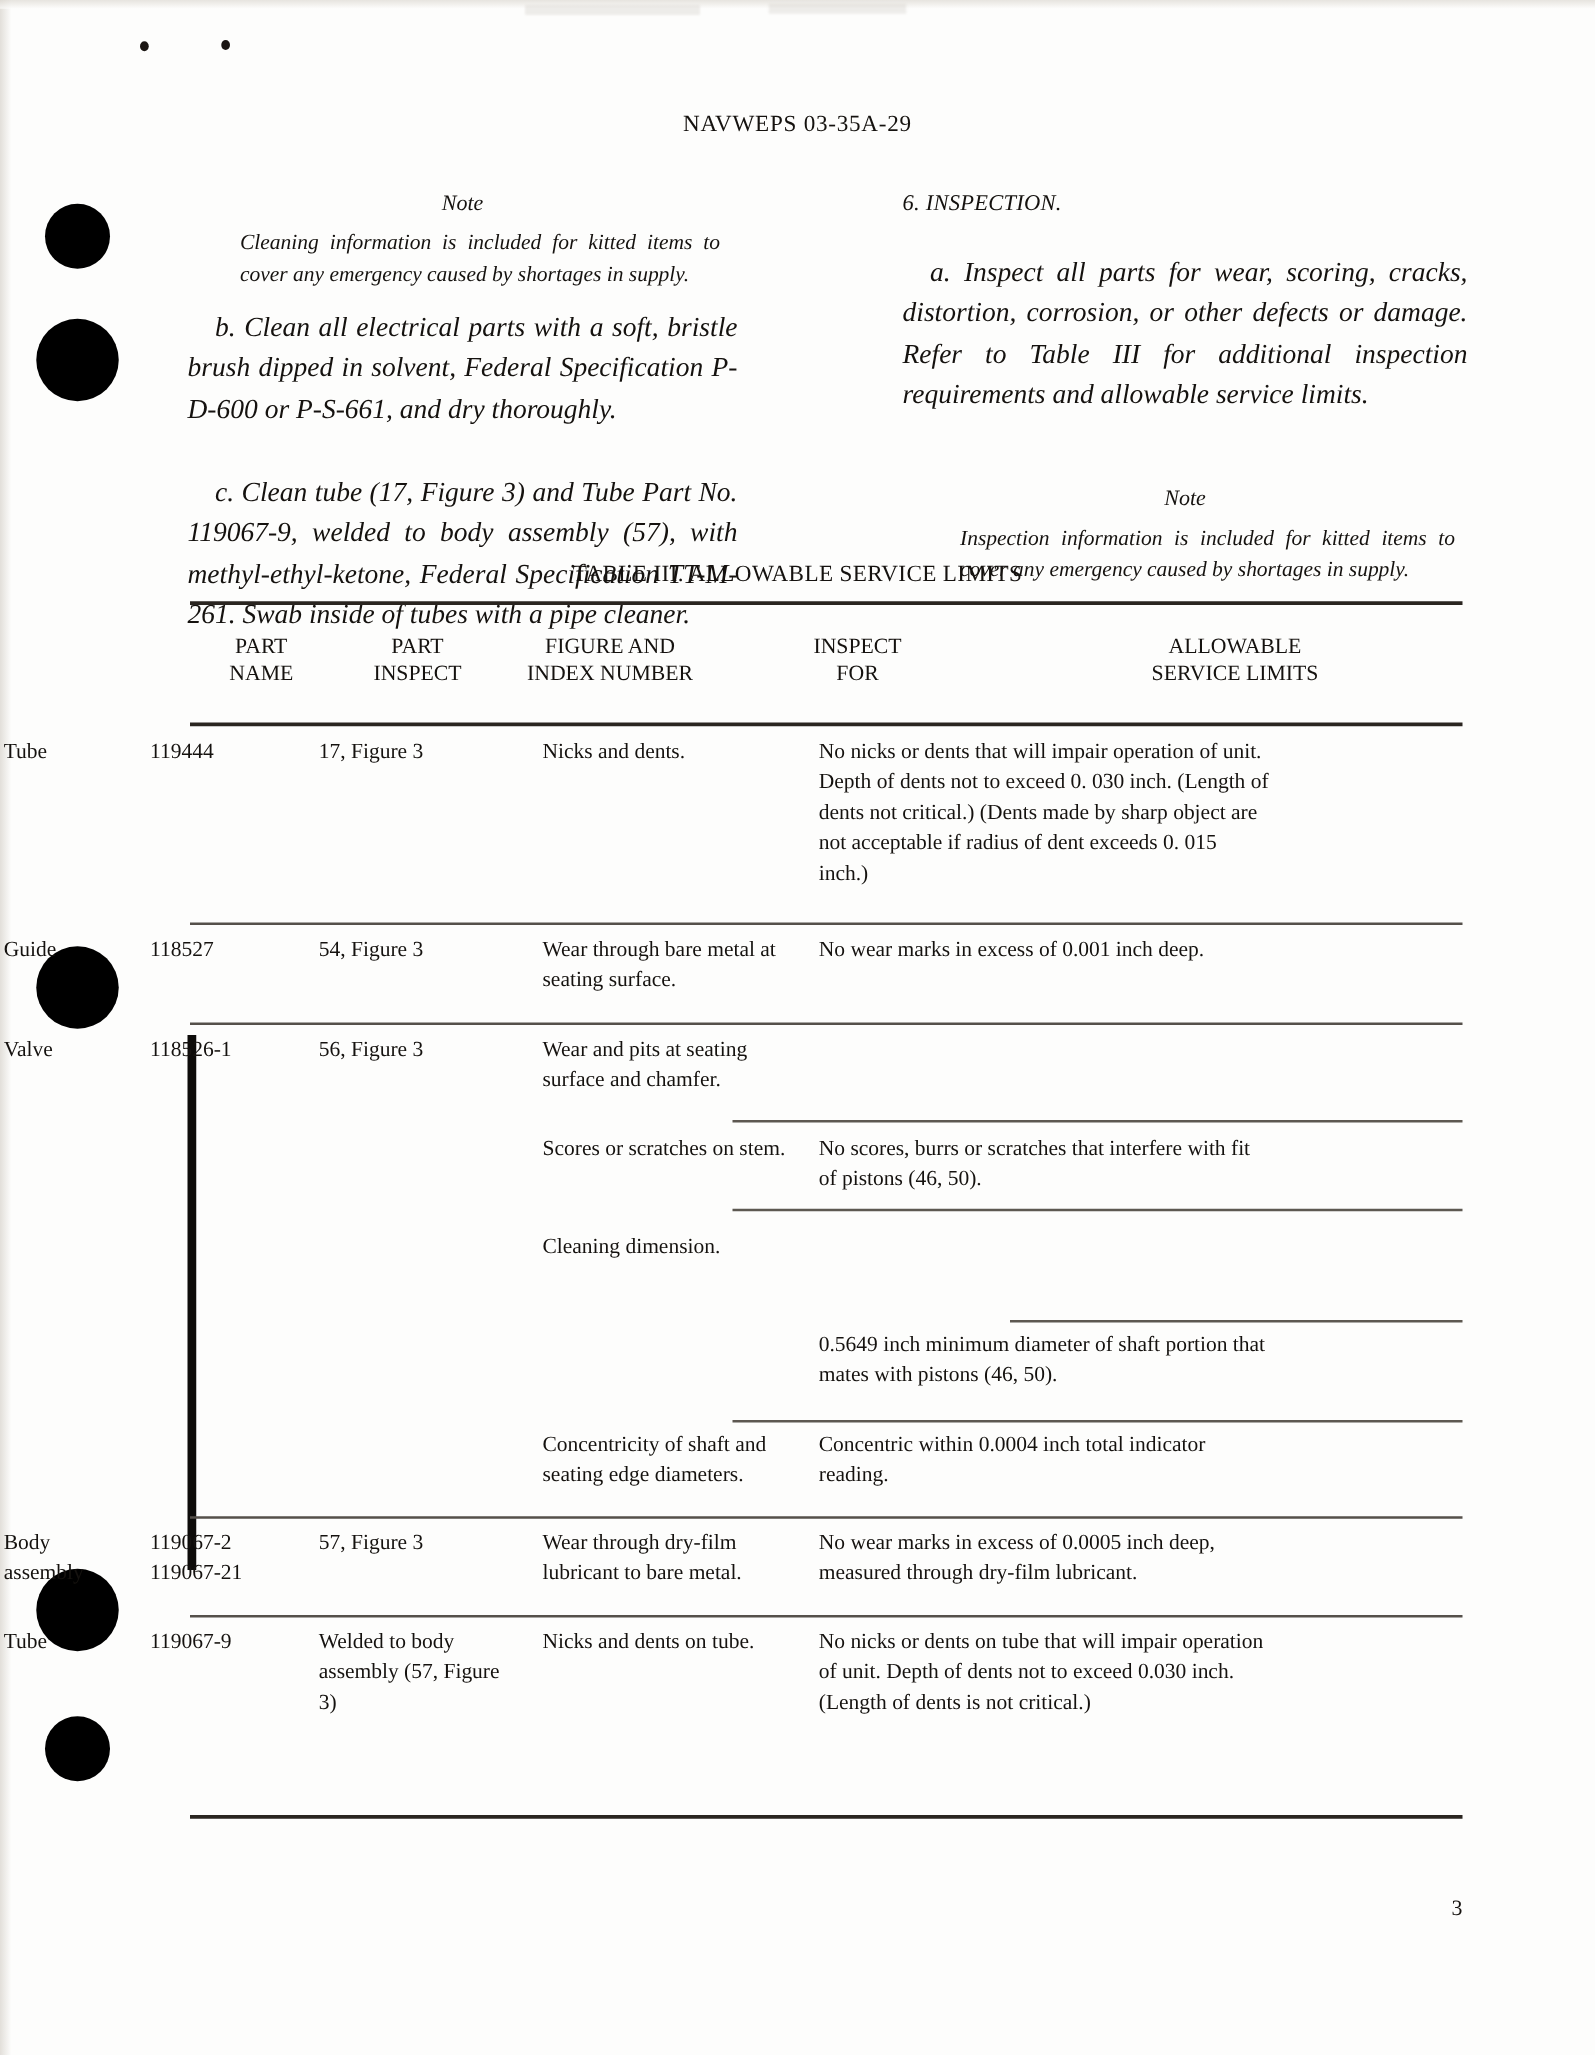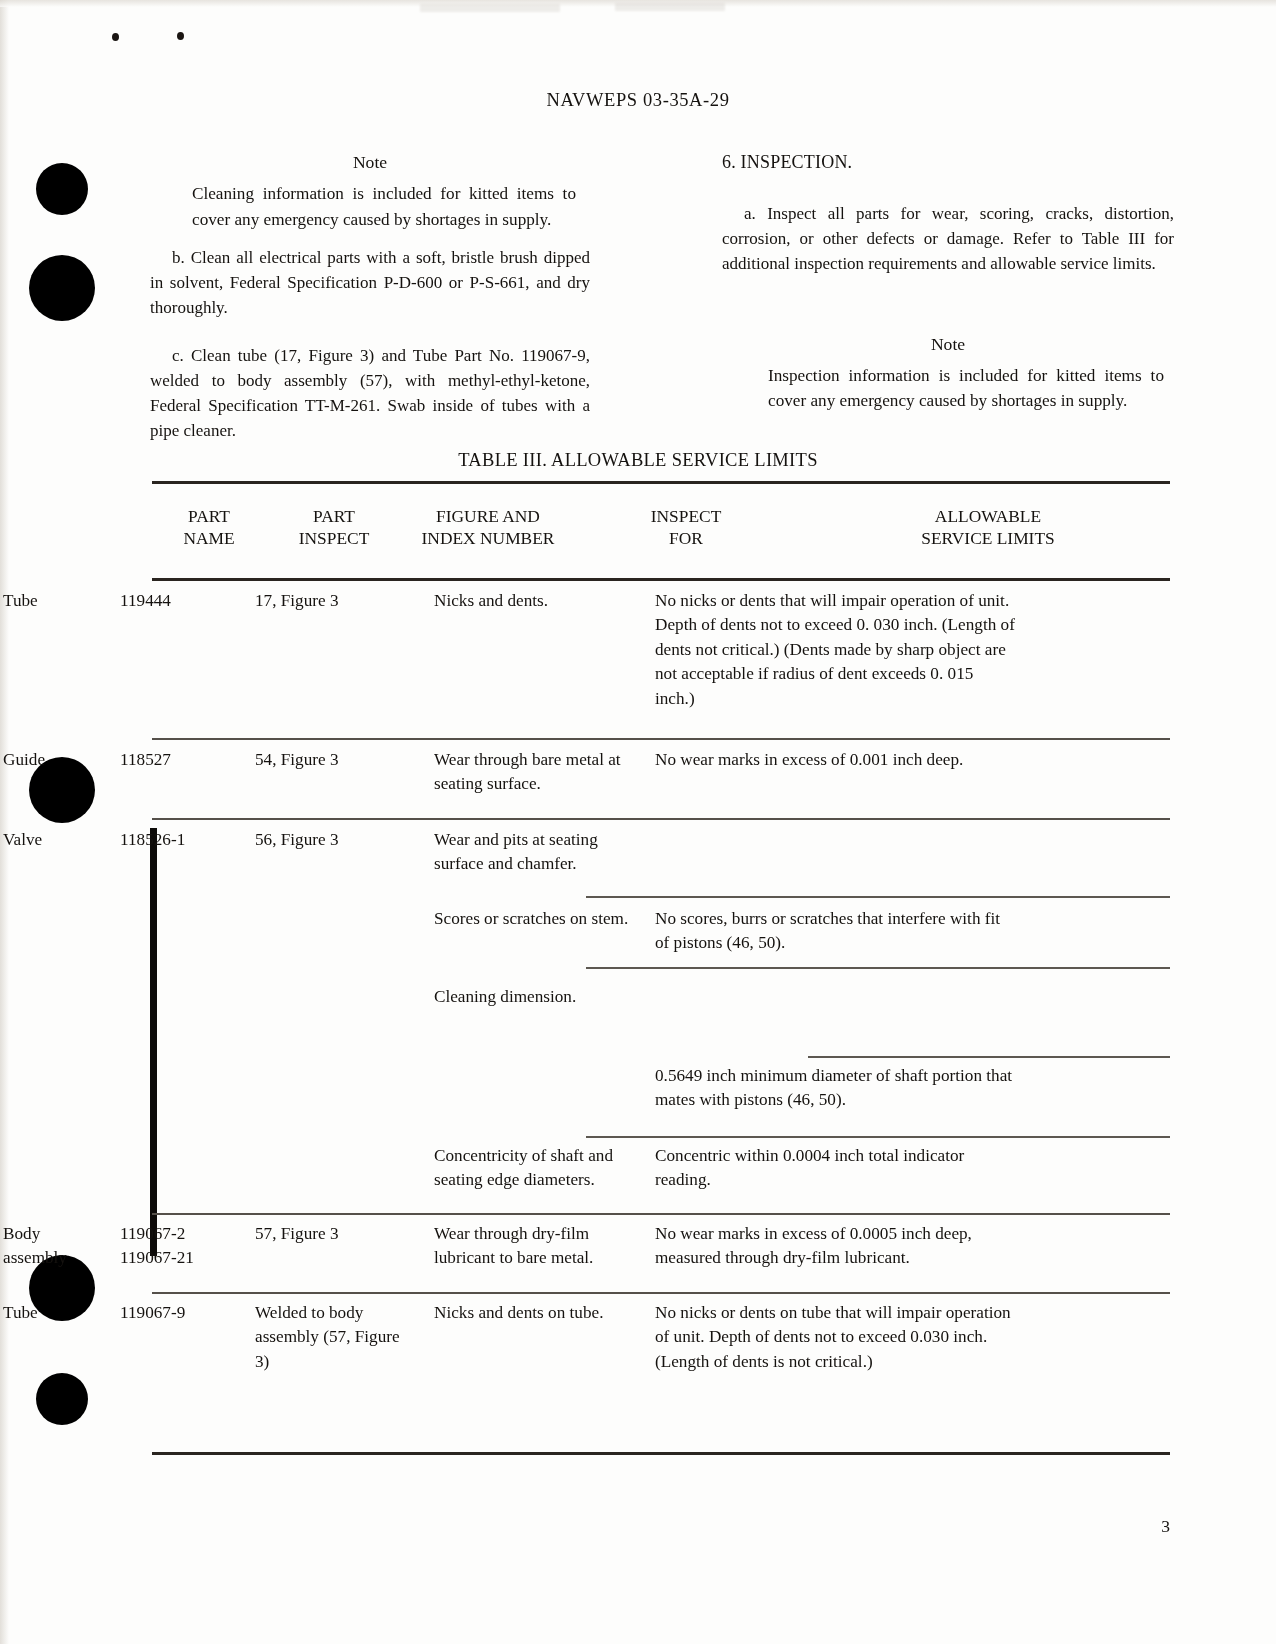--- a/index.html
+++ b/index.html
@@ -53,20 +53,21 @@
     left: 150px;
     width: 1020px;
     height: 280px;
   }
   .col {
     position: absolute;
     top: 0;
     width: 440px;
     font-size: 17.6px;
     line-height: 1.44;
+    font-style: italic;
   }
   .col-left  { left: 0px; }
   .col-right { left: 572px; width: 452px; }
 
   .note-head {
     text-align: center;
     font-size: 17.6px;
     margin-bottom: 6px;
   }
   .note-body {
@@ -79,25 +80,25 @@
   }
   .note-body-r {
     margin: 4px;
     padding: 0 6px 0 42px;
     text-align: justify;
     text-align-last: left;
     font-size: 17.2px;
     line-height: 1.47;
   }
   .para {
-    margin: 0 0 13px 0;
+    margin: 12px 0 13px 0;
     text-indent: 22px;
     text-align: justify;
     text-align-last: left;
-    font-size: 17px;
+    font-size: 22px;
     line-height: 1.47;
   }
   .sec-head {
     margin: 0 0 26px 0;
     font-size: 18px;
     letter-spacing: 0.2px;
   }
   .spacer-sm { height: 10px; }
 
   

